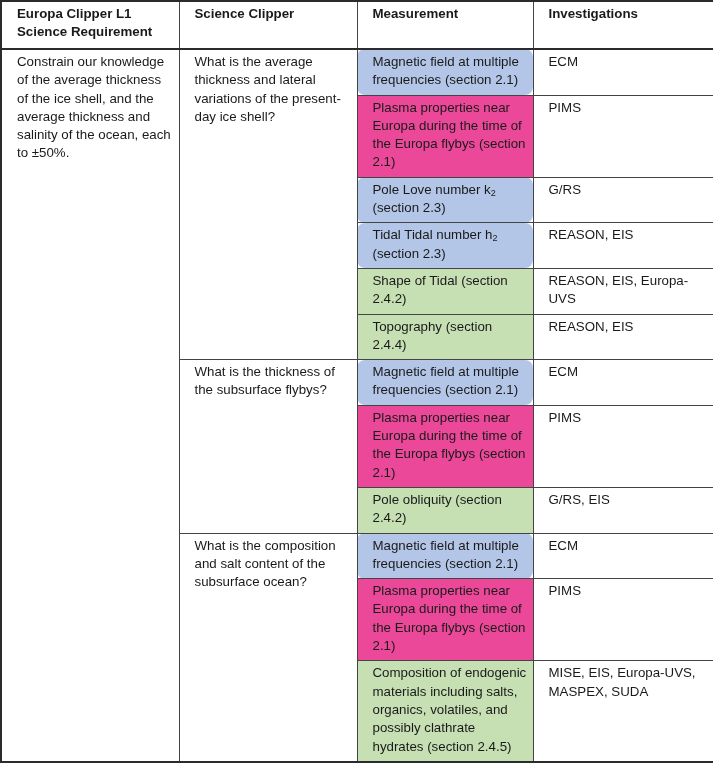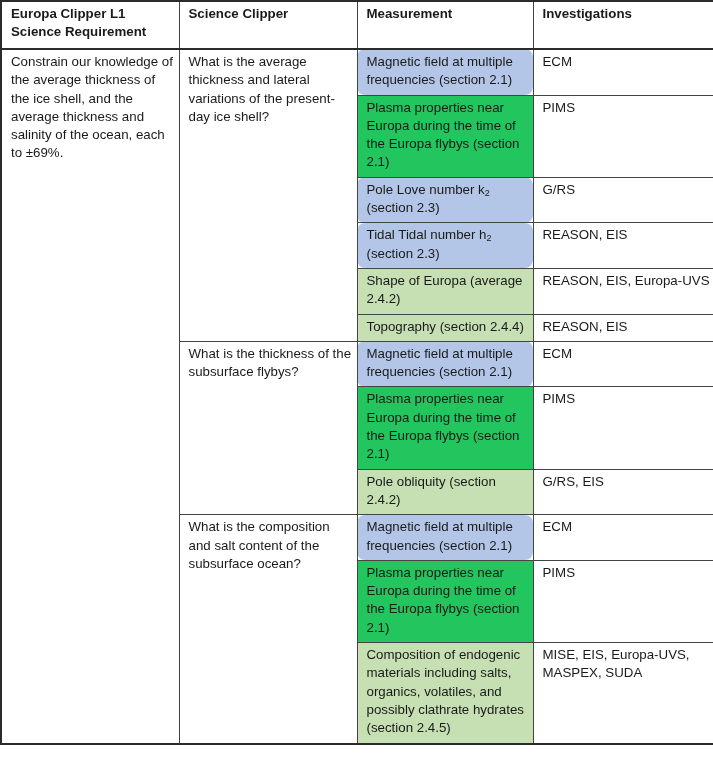--- a/index.html
+++ b/index.html
@@ -15,30 +15,30 @@
     border: 2px solid #2b2b2b;
   }
   col.c1 { width: 178px; }
   col.c2 { width: 178px; }
   col.c3 { width: 176px; }
   col.c4 { width: 181px; }
   th, td {
     border: 1px solid #444444;
     vertical-align: top;
     text-align: left;
-    padding: 3px 3px 5px 9px;
+    padding: 3px 3px 5px 15px;
     word-wrap: break-word;
   }
   th {
     font-weight: bold;
     height: 38px;
     border-bottom: 2px solid #2b2b2b;
   }
   .blue { background: #b4c6e7; border-radius: 8px; }
-  .orange { background: #22c55e; }
+  .orange { background: #ec4899; }
   .green { background: #c6e0b4; }
   sub { font-size: 9px; vertical-align: -2px; line-height: 0; }
 </style>
 </head>
 <body>
 
 <table>
   <colgroup>
       <col class="c1">
       <col class="c2">
@@ -49,39 +49,39 @@
     <tr>
       <th>Europa Clipper L1 Science Requirement</th>
       <th>Science Clipper</th>
       <th>Measurement</th>
       <th>Investigations</th>
     </tr>
   </thead>
   <tbody>
 
     <tr>
-      <td rowspan="12">Constrain our knowledge of the average thickness of the ice shell, and the average thickness and salinity of the ocean, each to ±69%.</td>
+      <td rowspan="12">Constrain our knowledge of the average thickness of the ice shell, and the average thickness and salinity of the ocean, each to ±50%.</td>
       <td rowspan="6">What is the average thickness and lateral variations of the present-day ice shell?</td>
       <td class="m blue">Magnetic field at multiple frequencies (section 2.1)</td>
       <td class="i">ECM</td>
     </tr>
     <tr>
       <td class="m orange">Plasma properties near Europa during the time of the Europa flybys (section 2.1)</td>
       <td class="i">PIMS</td>
     </tr>
     <tr>
       <td class="m blue"><span>Pole Love number k</span><sub>2</sub><br><span> (section 2.3)</span></td>
       <td class="i">G/RS</td>
     </tr>
     <tr>
       <td class="m blue"><span>Tidal Tidal number h</span><sub>2</sub><br><span> (section 2.3)</span></td>
       <td class="i">REASON, EIS</td>
     </tr>
     <tr>
-      <td class="m green">Shape of Europa (average 2.4.2)</td>
+      <td class="m green">Shape of Tidal (section 2.4.2)</td>
       <td class="i">REASON, EIS, Europa-UVS</td>
     </tr>
     <tr>
       <td class="m green">Topography (section 2.4.4)</td>
       <td class="i">REASON, EIS</td>
     </tr>
 
     <tr>
       <td rowspan="3">What is the thickness of the subsurface flybys?</td>
       <td class="m blue">Magnetic field at multiple frequencies (section 2.1)</td>

